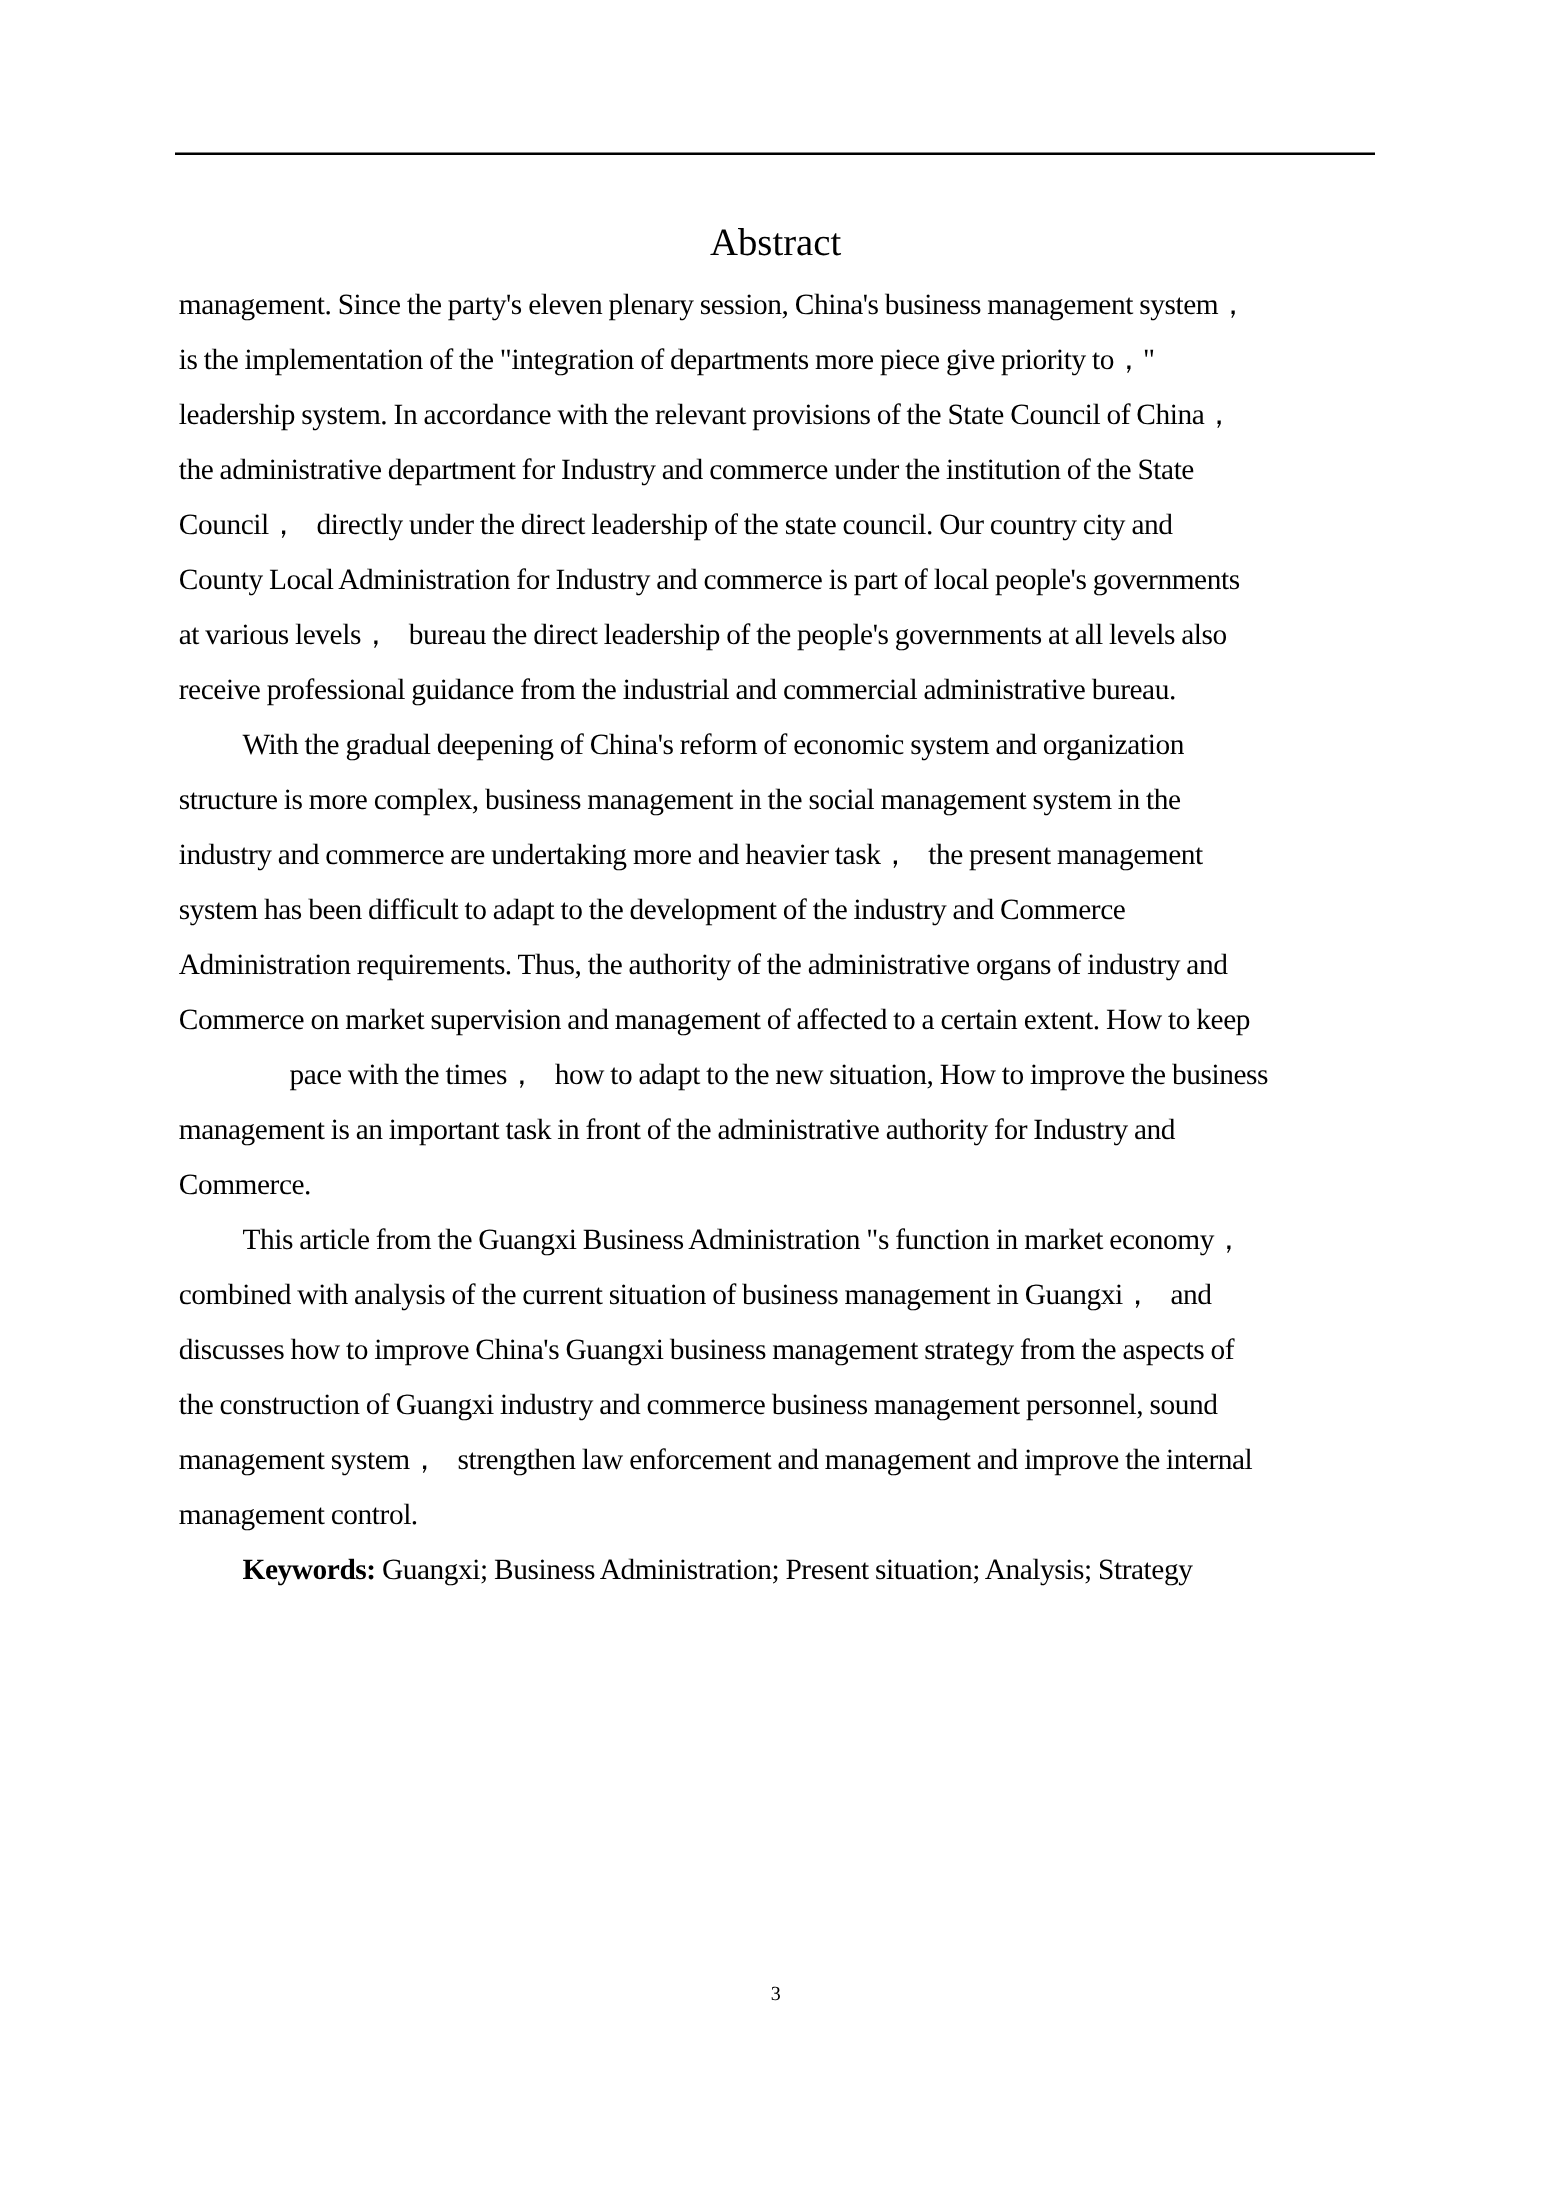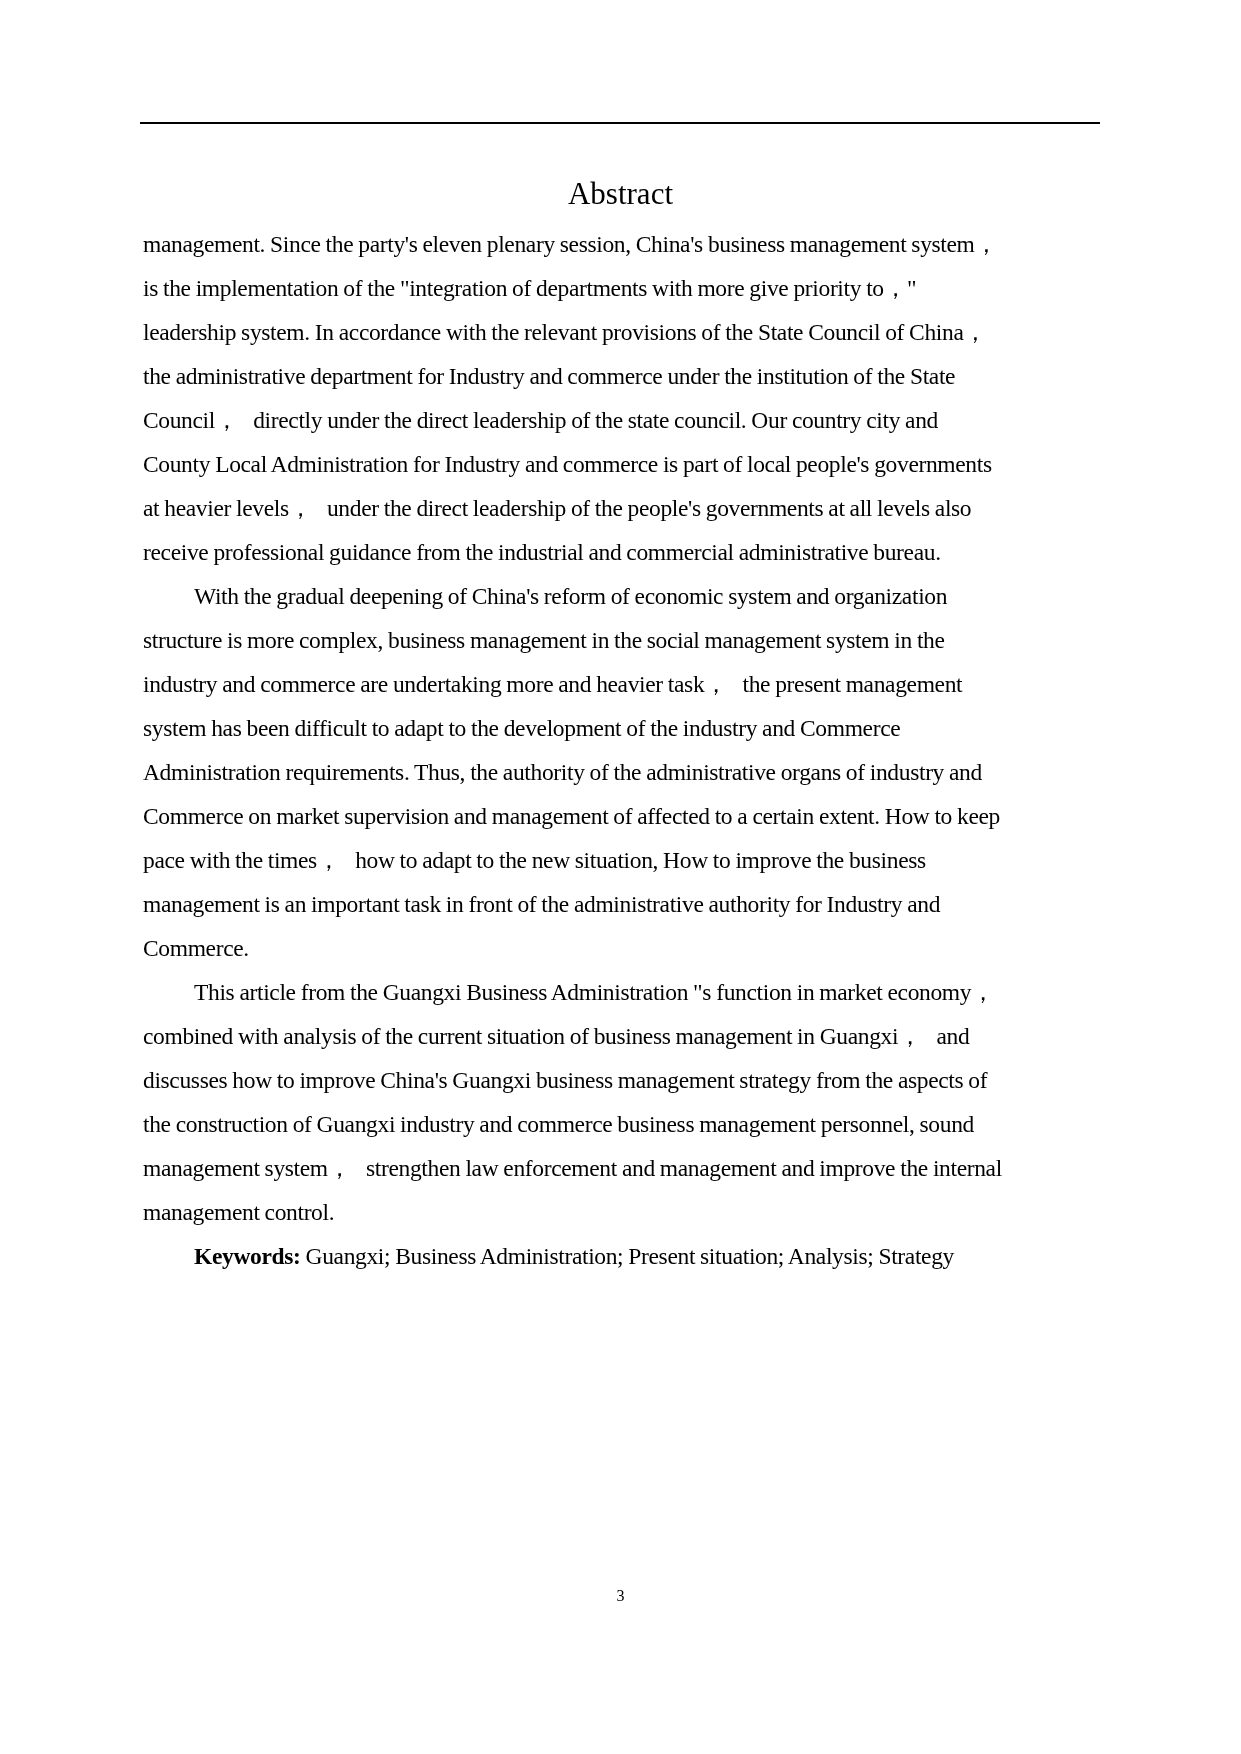--- a/index.html
+++ b/index.html
@@ -20,36 +20,36 @@
 </head>
 <body>
 
 <div class="rule"></div>
 
 <div class="title">Abstract</div>
 
 <div class="body">
   <div>
     <span class="line">management. Since the party's eleven plenary session, China's business management system，</span>
-    <span class="line">is the implementation of the "integration of departments with more give priority to，"</span>
+    <span class="line">is the implementation of the "integration of departments more piece give priority to，"</span>
     <span class="line">leadership system. In accordance with the relevant provisions of the State Council of China，</span>
     <span class="line">the administrative department for Industry and commerce under the institution of the State</span>
     <span class="line" style="white-space:pre;font-family:Liberation Serif, serif;">Council，   directly under the direct leadership of the state council. Our country city and</span>
     <span class="line">County Local Administration for Industry and commerce is part of local people's governments</span>
-    <span class="line" style="white-space:pre;">at heavier levels，   under the direct leadership of the people's governments at all levels also</span>
+    <span class="line" style="white-space:pre;">at various levels，   bureau the direct leadership of the people's governments at all levels also</span>
     <span class="line">receive professional guidance from the industrial and commercial administrative bureau.</span>
   </div>
   <div>
     <span class="line indent2">With the gradual deepening of China's reform of economic system and organization</span>
     <span class="line">structure is more complex, business management in the social management system in the</span>
     <span class="line" style="white-space:pre;">industry and commerce are undertaking more and heavier task，   the present management</span>
     <span class="line">system has been difficult to adapt to the development of the industry and Commerce</span>
     <span class="line">Administration requirements. Thus, the authority of the administrative organs of industry and</span>
     <span class="line">Commerce on market supervision and management of affected to a certain extent. How to keep</span>
-    <span class="line" style="white-space:pre;">pace with the times，   how to adapt to the new situation, How to improve the business</span>
+    <span class="line" style="white-space:pre;text-align:center;">pace with the times，   how to adapt to the new situation, How to improve the business</span>
     <span class="line">management is an important task in front of the administrative authority for Industry and</span>
     <span class="line">Commerce.</span>
   </div>
   <div>
     <span class="line indent2">This article from the Guangxi Business Administration "s function in market economy，</span>
     <span class="line" style="white-space:pre;">combined with analysis of the current situation of business management in Guangxi，   and</span>
     <span class="line">discusses how to improve China's Guangxi business management strategy from the aspects of</span>
     <span class="line">the construction of Guangxi industry and commerce business management personnel, sound</span>
     <span class="line" style="white-space:pre;">management system，   strengthen law enforcement and management and improve the internal</span>
     <span class="line">management control.</span>

